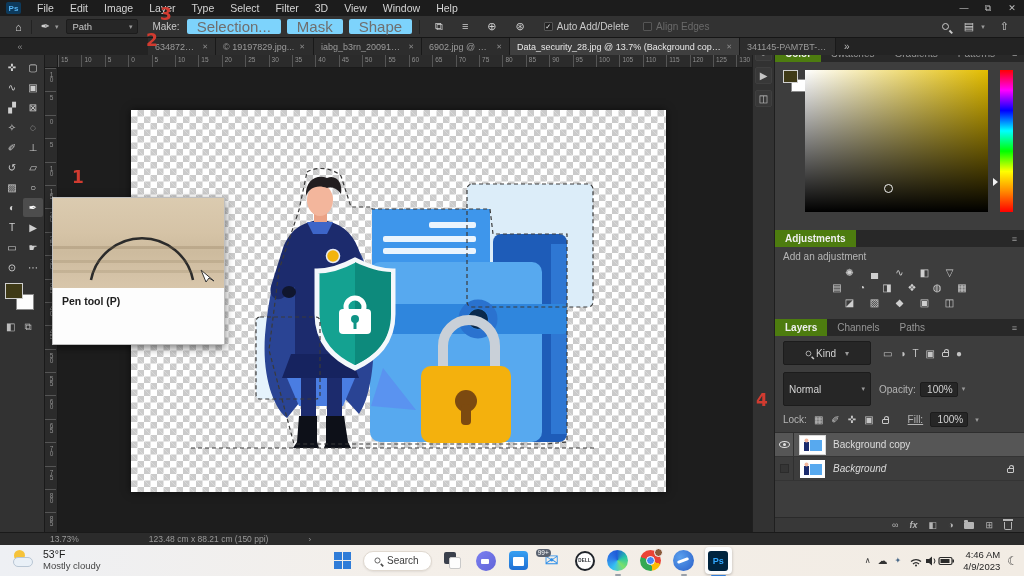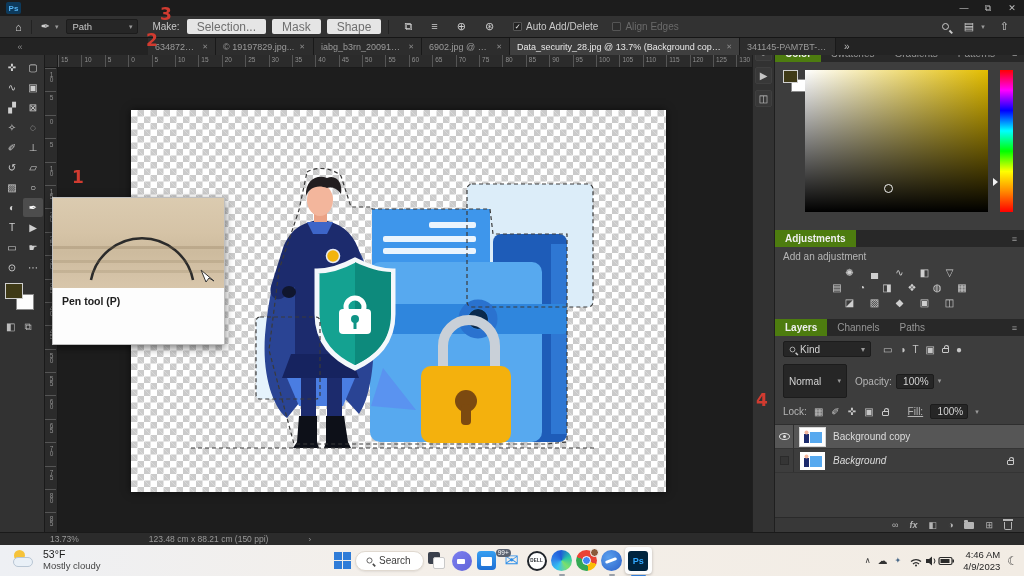--- a/index.html
+++ b/index.html
@@ -19,22 +19,22 @@
 
   
   #optionsbar { position:absolute; left:0; top:16px; width:1024px; height:22px;
     background:#323232; border-bottom:1px solid #161616; display:flex; align-items:center;
     font-size:10px; color:#c9c9c9; z-index:25; }
   .ob-icon { color:#cfcfcf; font-size:11px; padding:0 5px; }
   .ob-sep { width:1px; height:14px; background:#222; margin:0 4px; }
   #path-select { background:#262626; border:1px solid #1c1c1c; border-radius:2px;
     width:72px; height:15px; display:flex; align-items:center; justify-content:space-between;
     padding:0 5px; margin:0 8px; font-size:9.5px; }
-  .ob-btn { background:#e5e5e5; color:#6f6f6f; border-radius:2px; height:15px;
-    padding:0 10px; display:flex; align-items:center; margin:0 3px; font-size:12px; }
+  .ob-btn { background:#7dd3fc; color:#6f6f6f; border-radius:2px; height:15px;
+    padding:0 10px; display:flex; align-items:center; margin:0 3px; font-size:15px; }
   .ob-label { margin:0 4px 0 6px; }
   .cb { width:9px; height:9px; background:#222; border:1px solid #555; border-radius:1px;
     display:inline-flex; align-items:center; justify-content:center; font-size:7px;
     color:#e8e8e8; margin-right:4px; }
   .cb.off { background:#2d2d2d; color:transparent; }
   .dim { color:#6a6a6a; }
   .mag { width:7px; height:7px; border:1.5px solid #c9c9c9; border-radius:50%;
     position:relative; display:inline-block; }
   .mag::after { content:''; position:absolute; width:4px; height:1.5px; background:#c9c9c9;
     transform:rotate(45deg); left:6px; top:7px; }
@@ -146,27 +146,27 @@
   #adj-sub { padding:4px 0 2px 8px; color:#b5b5b5; font-size:10px; }
   .adj-row { display:flex; justify-content:center; gap:9px; margin-top:1px; }
   .adj-icon { width:16px; height:14px; display:flex; align-items:center; justify-content:center;
     color:#cfcfcf; font-size:10px; }
 
   
   #laystrip { top:281px; }
   #laybody { top:298px; bottom:0; }
   #filter-row { display:flex; align-items:center; padding:5px 8px 4px; gap:6px; }
   #kind-box { background:#262626; border:1px solid #1c1c1c; border-radius:2px; width:88px;
-    height:16px; display:flex; align-items:center; gap:4px; padding:0 5px; color:#d4d4d4; }
+    height:24px; display:flex; align-items:center; gap:4px; padding:0 21px; color:#d4d4d4; }
   #kind-box .mag { transform:scale(.8); }
   #kind-arrow { margin-left:auto; font-size:8px; color:#9a9a9a; }
   #filter-icons { display:flex; gap:7px; margin-left:6px; align-items:center; }
   .li-ico { color:#c5c5c5; font-size:10px; display:flex; align-items:center; }
   #blend-row { display:flex; align-items:center; padding:3px 8px; gap:4px; color:#b5b5b5; }
-  #blend-select { background:#262626; border:1px solid #1c1c1c; border-radius:2px; width:64px;
+  #blend-select { background:#262626; border:1px solid #1c1c1c; border-radius:2px; width:88px;
     height:15px; display:flex; align-items:center; justify-content:space-between; padding:16px 5px;
     color:#d4d4d4; }
   .val-box { background:#262626; border:1px solid #1c1c1c; border-radius:2px; width:38px;
     height:15px; display:flex; align-items:center; justify-content:flex-end; padding:0 4px;
     color:#d4d4d4; }
   .arrow-sm { font-size:7px; color:#9a9a9a; }
   #lock-row { display:flex; align-items:center; padding:3px 8px 5px; gap:7px; color:#b5b5b5;
     border-bottom:1px solid #2e2e2e; }
   .lock-ico { width:7px; height:5px; border:1px solid #c9c9c9; border-radius:1px;
     position:relative; margin-top:3px; flex:none; }
@@ -212,21 +212,21 @@
     background:linear-gradient(90deg,#eef0f4,#f4efe9 40%,#f2ece4); z-index:50; }
   #weather { position:absolute; left:12px; top:3px; display:flex; align-items:center; gap:7px; }
   #weather-ico { position:relative; width:24px; height:22px; }
   #weather-ico .sun { position:absolute; left:2px; top:1px; width:11px; height:11px;
     border-radius:50%; background:#f6c33a; }
   #weather-ico .cloud { position:absolute; left:1px; top:8px; width:20px; height:10px;
     border-radius:8px; background:#e9f0f7; border:1px solid #b9c6d4; }
   #weather-temp { font-size:10.5px; color:#1b1b1b; }
   #weather-cond { font-size:9.5px; color:#454545; }
   #tb-center { position:absolute; left:330px; top:0; height:31px; display:flex;
-    align-items:center; gap:1px; }
+    align-items:center; gap:9px; }
   .tb-ico { position:relative; width:24px; height:24px; display:flex; align-items:center;
     justify-content:center; }
   #start-ico { width:17px; height:17px; display:grid; grid-template-columns:8px 8px; gap:1px; }
   #start-ico span { width:8px; height:8px; background:#2f7cd8; }
   #search-pill { height:20px; background:#fff; border:1px solid #e0d9d0; border-radius:10px;
     display:flex; align-items:center; gap:6px; padding:0 12px 0 10px;
     box-shadow:0 1px 2px rgba(0,0,0,.08); }
   #search-pill .mag { border-color:#4a4a4a; transform:scale(.85); }
   #search-pill .mag::after { background:#4a4a4a; }
   #search-label { font-size:10px; color:#3c3c3c; }
@@ -272,20 +272,33 @@
     border-radius:1px; }
   #tray { position:absolute; right:6px; top:0; height:31px; display:flex; align-items:center; gap:7px; }
   .tray-glyph { font-size:10px; color:#333; }
   #tray-clock { text-align:right; font-size:9.5px; color:#1f1f1f; line-height:1.25; }
 </style>
 </head>
 <body>
 
 <div id="titlebar">
   <div id="ps-logo">Ps</div>
+  <div id="menu-list" style="display:flex;">
+      <div class="menu-item">File</div>
+      <div class="menu-item">Edit</div>
+      <div class="menu-item">Image</div>
+      <div class="menu-item">Layer</div>
+      <div class="menu-item">Type</div>
+      <div class="menu-item">Select</div>
+      <div class="menu-item">Filter</div>
+      <div class="menu-item">3D</div>
+      <div class="menu-item">View</div>
+      <div class="menu-item">Window</div>
+      <div class="menu-item">Help</div>
+    </div>
   <div id="win-controls">
     <span>—</span>
     <span>⧉</span>
     <span>✕</span>
   </div>
 </div>
 
 <div id="optionsbar">
   <span class="ob-icon" style="margin-left:10px;">⌂</span>
   <span class="ob-sep"></span>

